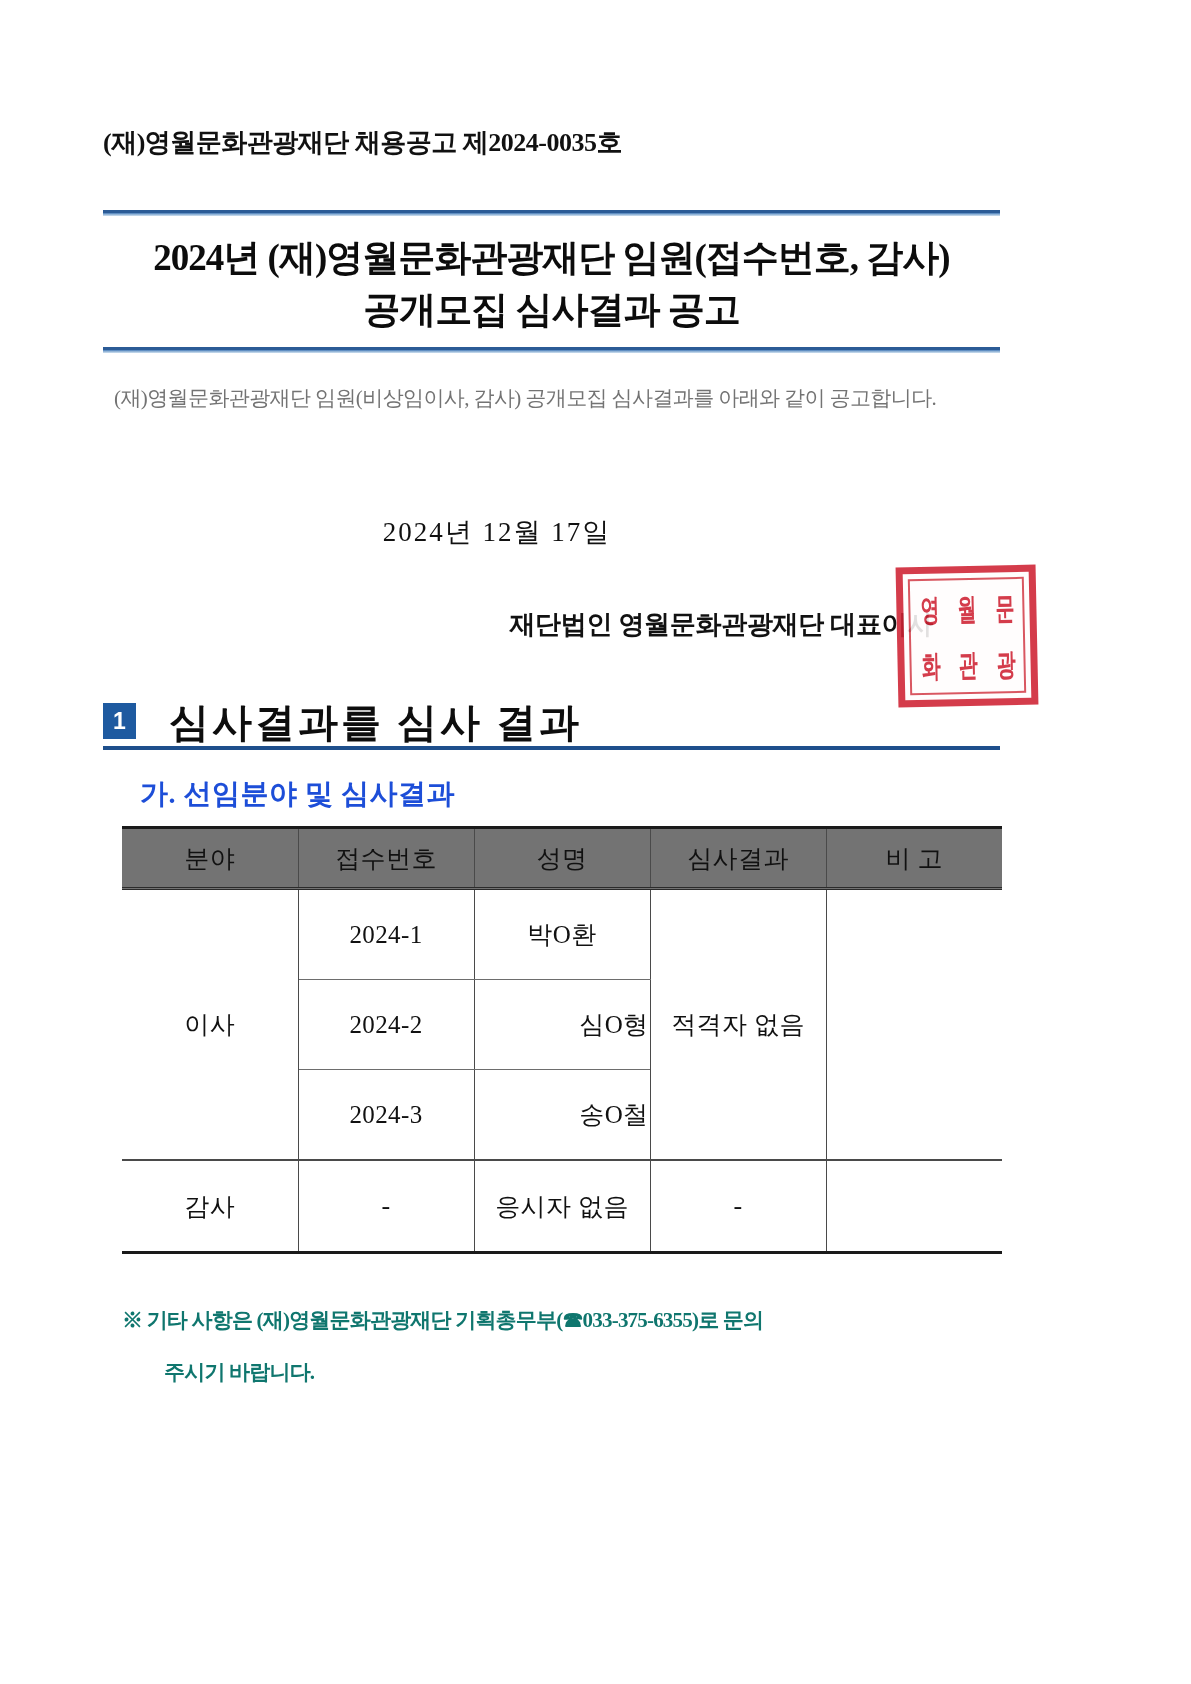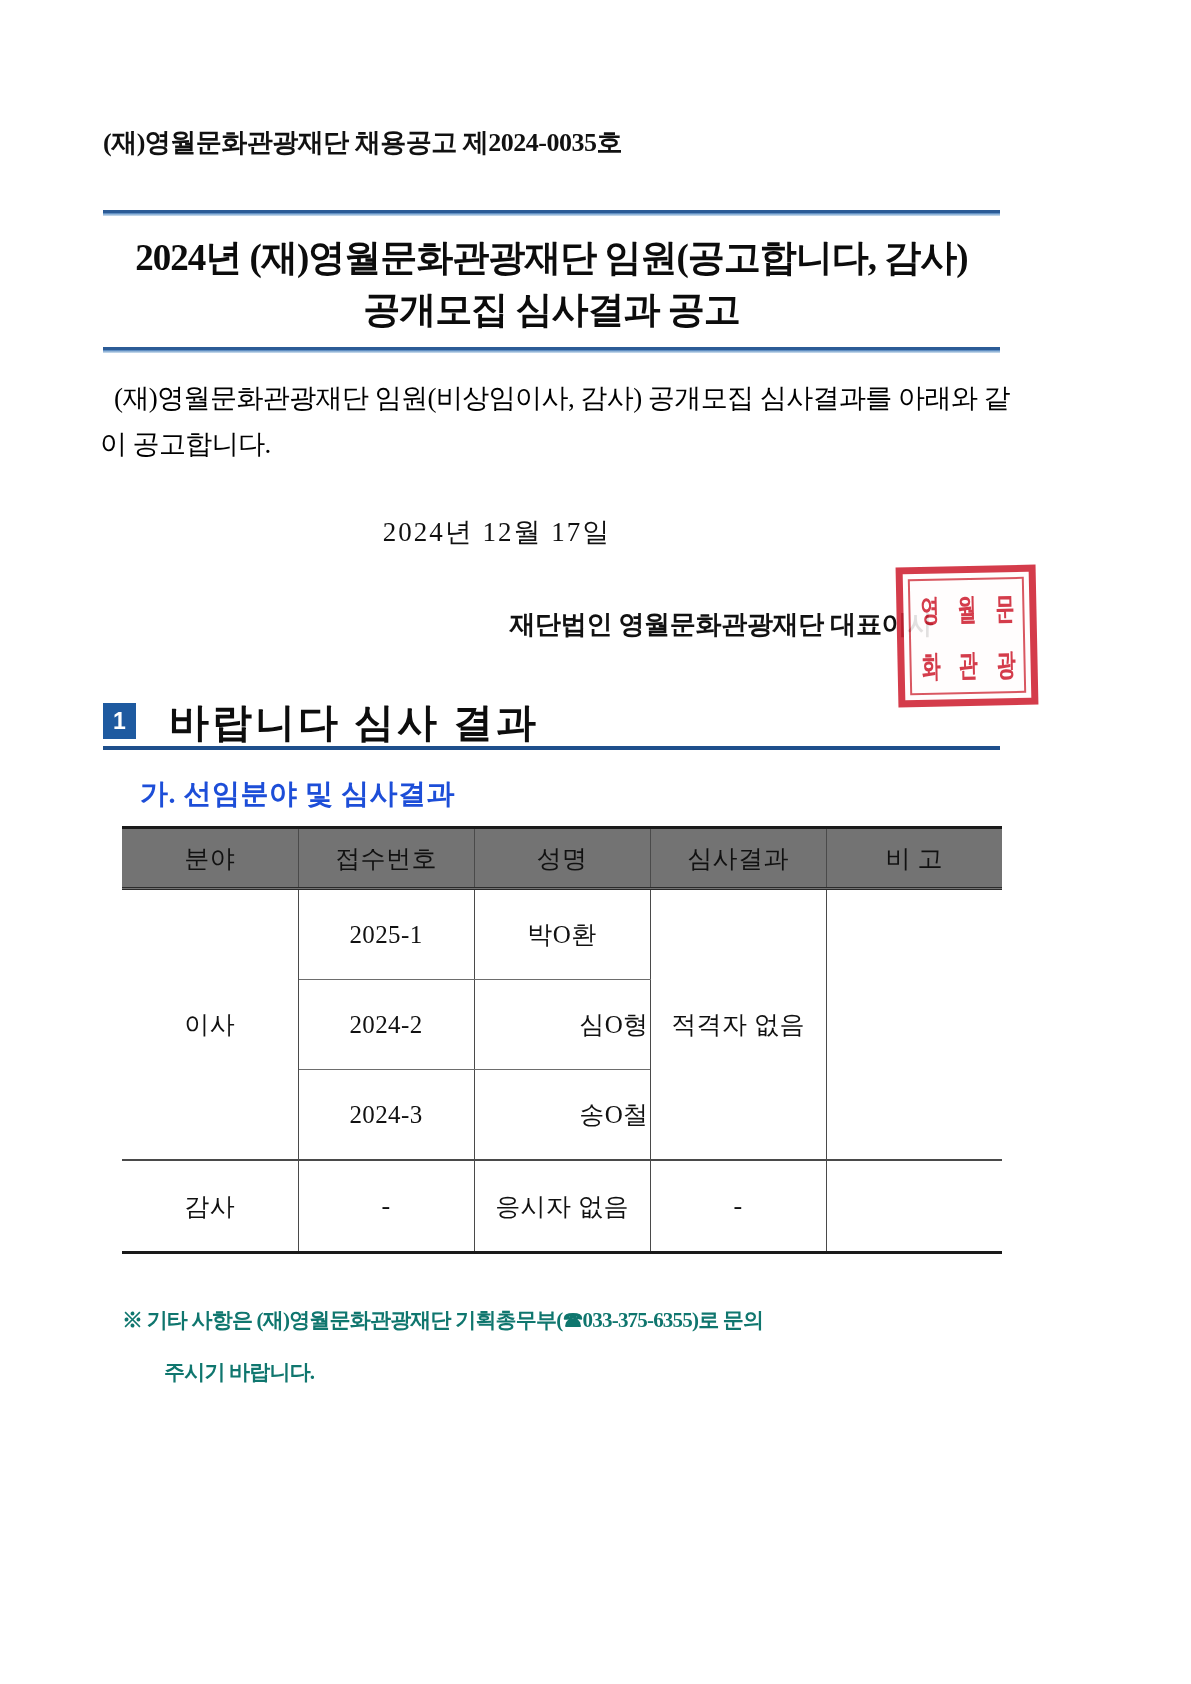--- a/index.html
+++ b/index.html
@@ -63,25 +63,25 @@
     color: #0c0c0c;
   }
   .doc-title .line2 { display: block; }
 
   
   .intro {
     position: absolute;
     left: 100px;
     top: 375px;
     width: 910px;
-    font-size: 27px;
+    font-size: 21px;
     line-height: 46px;
     letter-spacing: -0.6px;
     text-align: justify;
-    color: #000000;
+    color: #737373;
   }
   .intro .indent { padding-left: 14px; }
 
   
   .date-line {
     position: absolute;
     left: 107px;
     top: 514px;
     width: 780px;
     text-align: center;
@@ -260,21 +260,21 @@
 </head>
 <body>
 
 <div class="page">
 
   <div class="doc-number">(재)영월문화관광재단 채용공고 제2024-0035호</div>
 
   <div class="rule rule-top"></div>
 
   <div class="doc-title">
-    <span>2024년 (재)영월문화관광재단 임원(공고합니다, 감사)</span>
+    <span>2024년 (재)영월문화관광재단 임원(접수번호, 감사)</span>
     <span class="line2">공개모집 심사결과 공고</span>
   </div>
 
   <div class="rule rule-bottom"></div>
 
   <div class="intro">
     <span class="indent">(재)영월문화관광재단 임원(비상임이사, 감사) 공개모집 심사결과를 아래와 같이 공고합니다.</span>
   </div>
 
   <div class="date-line">2024년  12월  17일</div>
@@ -287,21 +287,21 @@
       <span>월</span>
       <span>문</span>
       <span>화</span>
       <span>관</span>
       <span>광</span>
     </div>
   </div>
 
   <div class="section-head">
     <div class="section-num">1</div>
-    <div class="section-title">바랍니다 심사 결과</div>
+    <div class="section-title">심사결과를 심사 결과</div>
     <div class="section-underline"></div>
   </div>
 
   <div class="sub-head">가. 선임분야 및 심사결과</div>
 
   <div class="table-wrap">
     <table class="result">
       <colgroup>
         <col class="c-field">
           <col class="c-num">
@@ -314,21 +314,21 @@
           <th>분야</th>
           <th>접수번호</th>
           <th>성명</th>
           <th>심사결과</th>
           <th>비 고</th>
         </tr>
       </thead>
       <tbody>
         <tr>
           <td rowspan="3">이사</td>
-          <td>2025-1</td>
+          <td>2024-1</td>
           <td>박O환</td>
           <td rowspan="3">적격자 없음</td>
           <td rowspan="3"></td>
         </tr>
         <tr>
           <td>2024-2</td>
           <td>심O형</td>
         </tr>
         <tr>
           <td>2024-3</td>

